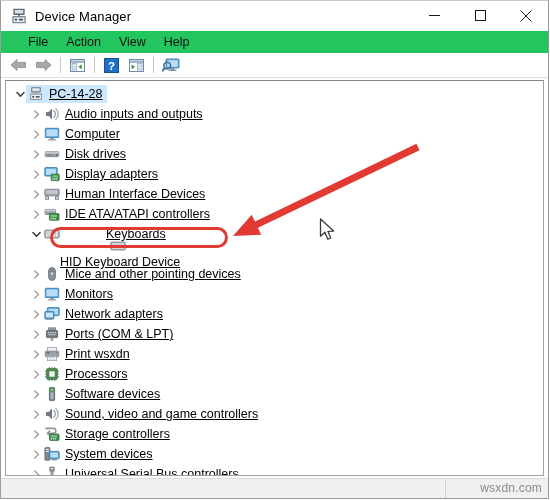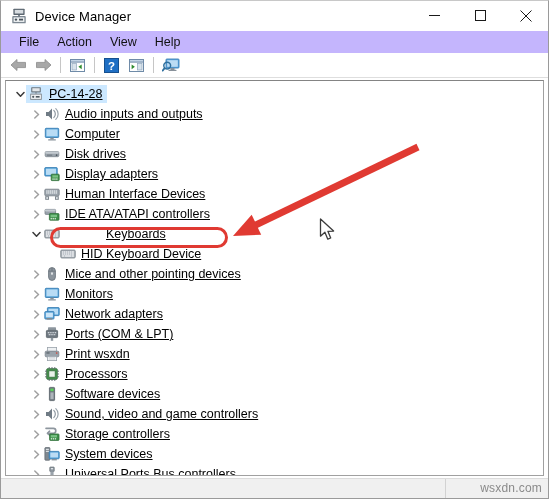--- a/index.html
+++ b/index.html
@@ -73,24 +73,24 @@
     background: transparent;
   }
   .win-btn svg { display: block; }
 
   
   #menubar {
     position: absolute;
     left: 1px; top: 31px;
     width: 548px;
     height: 22px;
-    background: #c4b5fd;
+    background: #22c55e;
     display: flex;
     align-items: center;
-    padding-left: 9px;
+    padding-left: 18px;
     box-sizing: border-box;
   }
   .menu-item {
     font-size: 12.5px;
     color: #111111;
     padding: 2px 9px 3px 9px;
     white-space: nowrap;
   }
 
   
@@ -484,21 +484,21 @@
           <rect x="2" y="9.3" width="2.4" height="1.4"></rect>
                   <rect x="4.9" y="9.3" width="6.2" height="1.4"></rect>
           <rect x="11.6" y="9.3" width="2.3" height="1.4"></rect>
         </g>
       </svg></span>
             <span class="lbl">Keyboards</span>
           </span>
         </div>
         <div class="row level2">
           <span class="chev"></span>
-          <span style="display: inline-flex; align-items: center;">
+          <span style="display: inline-flex; align-items: center; flex-direction: column;">
             <span class="ico"><svg xmlns="http://www.w3.org/2000/svg" viewBox="0 0 16 16">
         <rect x="0.7" y="4" width="14.6" height="8" rx="1.2" fill="#a8b0b7" stroke="#7e868d" stroke-width="0.8"></rect>
         <g fill="#f2f4f6">
           <rect x="2" y="5.3" width="1.5" height="1.4"></rect>
                   <rect x="4" y="5.3" width="1.5" height="1.4"></rect>
           <rect x="6" y="5.3" width="1.5" height="1.4"></rect>
                   <rect x="8" y="5.3" width="1.5" height="1.4"></rect>
           <rect x="10" y="5.3" width="1.5" height="1.4"></rect>
                   <rect x="12" y="5.3" width="1.9" height="1.4"></rect>
           <rect x="2" y="7.3" width="1.5" height="1.4"></rect>
@@ -712,21 +712,21 @@
     <path d="M2.8 1 L6.5 4.5 L2.8 8" fill="none" stroke="#a0a0a0" stroke-width="1.5" stroke-linecap="round" stroke-linejoin="round"></path>
             </svg>
           </span>
           <span style="display: inline-flex; align-items: center;">
             <span class="ico"><svg xmlns="http://www.w3.org/2000/svg" viewBox="0 0 16 16">
         <rect x="5.8" y="1.1" width="4.4" height="4.4" rx="0.5" fill="#8d969e" stroke="#6b747b" stroke-width="0.8"></rect>
         <rect x="6.9" y="2.1" width="2.2" height="1.2" fill="#e6eaed"></rect>
         <rect x="6.4" y="5.5" width="3.2" height="6.2" fill="#9aa3ab"></rect>
         <rect x="5.5" y="11.5" width="5" height="3.2" rx="0.8" fill="#6e777f" stroke="#545d64" stroke-width="0.8"></rect>
       </svg></span>
-            <span class="lbl">Universal Ports Bus controllers</span>
+            <span class="lbl">Universal Serial Bus controllers</span>
           </span>
         </div>
       </div>
   </div>
 
   <div id="statusbar">
     <span></span>
   </div>
   <div id="wm-sep"></div>
   <div id="watermark">wsxdn.com</div>

